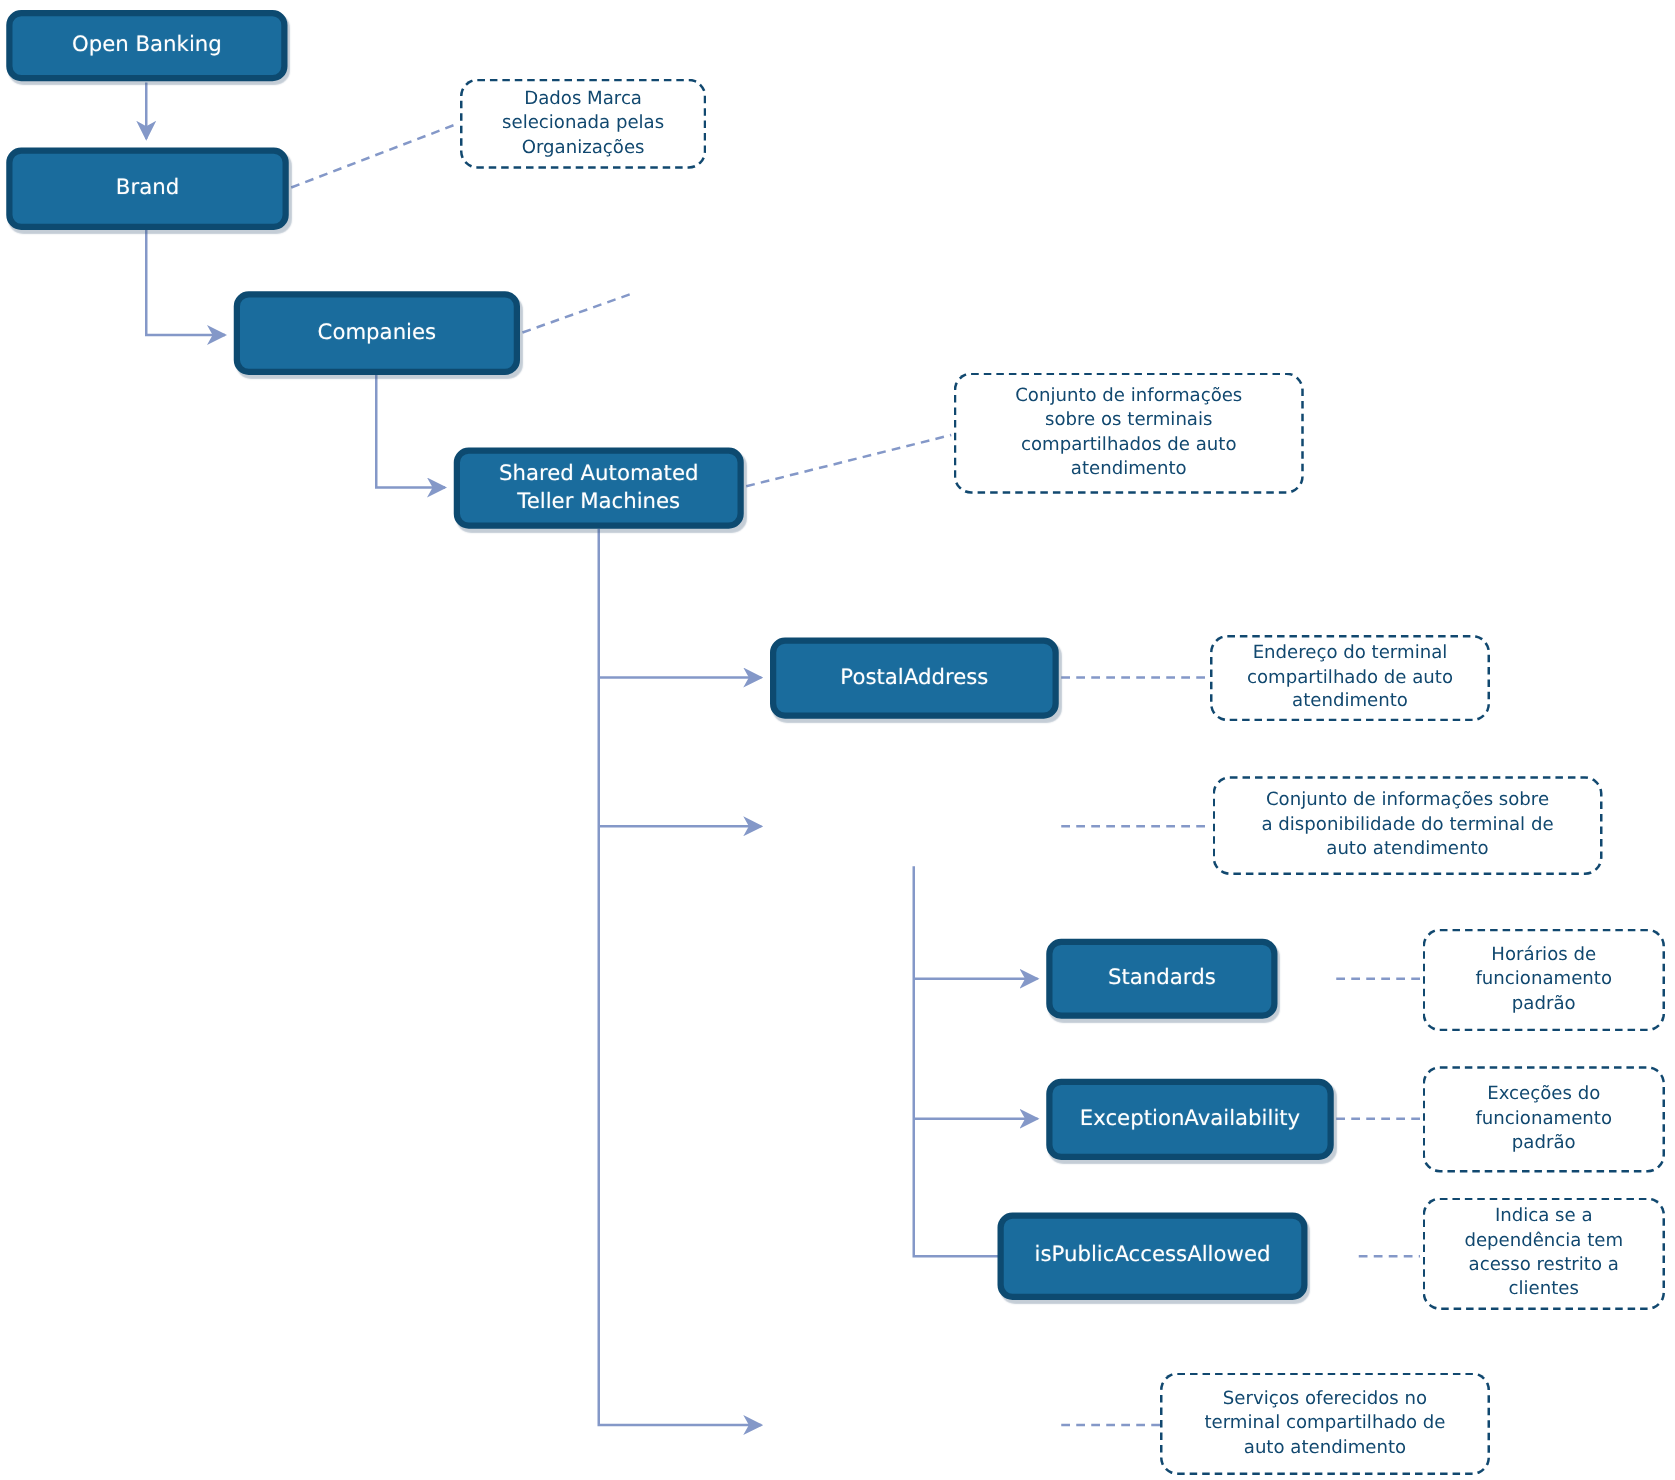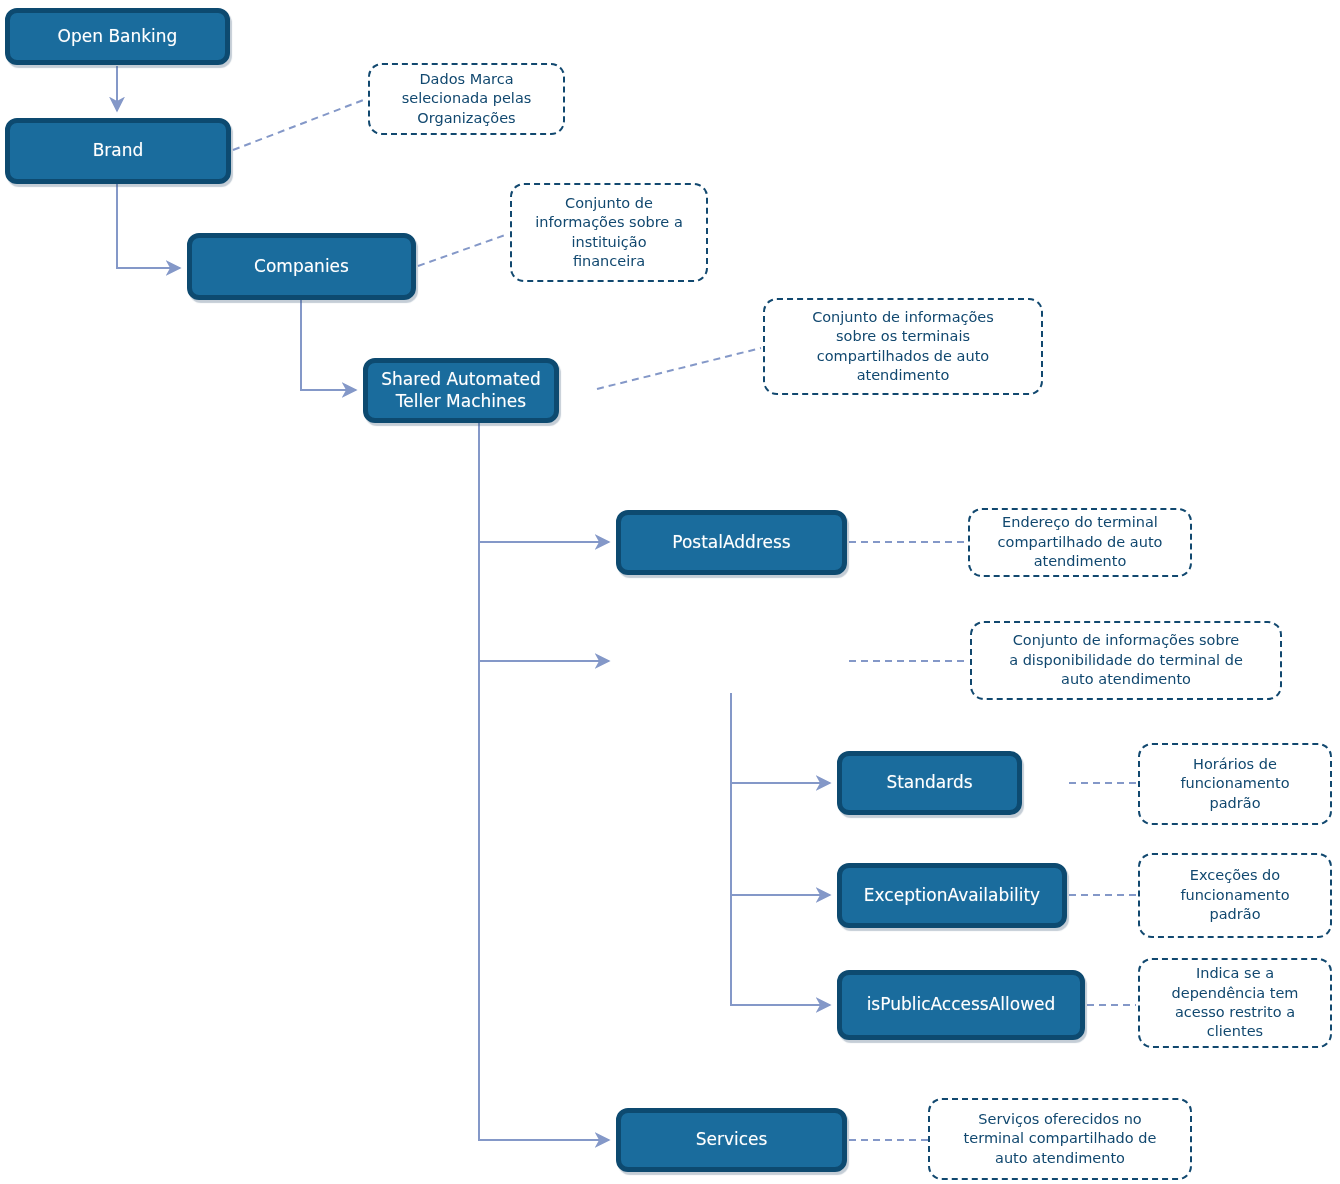--- a/index.html
+++ b/index.html
@@ -47,26 +47,26 @@
     font-size:14.5px;line-height:1.34;
     white-space:pre-line;
     padding:4px 8px;
     box-sizing:border-box;
     background:var(--bg);
   }
   
   #n-open-banking{left:5px;top:8px;width:225px;height:57px}
   #n-brand{left:5px;top:118px;width:226px;height:66px}
   #n-companies{left:187px;top:233px;width:229px;height:67px}
-  #n-shared-atm{left:363px;top:358px;width:196px;height:65px}
+  #n-shared-atm{left:363px;top:358px;width:232px;height:65px}
   #n-postal-address{left:616px;top:510px;width:231px;height:65px}
   #n-availability{left:616px;top:629px;width:231px;height:64px}
   #n-standards{left:837px;top:751px;width:185px;height:64px}
   #n-exception-availability{left:837px;top:863px;width:230px;height:65px}
-  #n-is-public-access-allowed{left:837px;top:970px;width:248px;height:70px}
+  #n-is-public-access-allowed{left:798px;top:970px;width:248px;height:70px}
   #n-services{left:616px;top:1108px;width:231px;height:64px}
   
   #a-brand-note{left:368px;top:63px;width:197px;height:72px}
   #a-companies-note{left:510px;top:183px;width:198px;height:99px}
   #a-shared-atm-note{left:763px;top:298px;width:280px;height:97px}
   #a-postal-address-note{left:968px;top:508px;width:224px;height:69px}
   #a-availability-note{left:970px;top:621px;width:312px;height:79px}
   #a-standards-note{left:1138px;top:743px;width:194px;height:82px}
   #a-exception-availability-note{left:1138px;top:853px;width:194px;height:85px}
   #a-is-public-access-allowed-note{left:1138px;top:958px;width:194px;height:90px}
@@ -107,29 +107,24 @@
 
   <div class="node" id="n-open-banking">Open Banking</div>
   <div class="node" id="n-brand">Brand</div>
   <div class="node" id="n-companies">Companies</div>
   <div class="node" id="n-shared-atm">Shared Automated
 Teller Machines</div>
   <div class="node" id="n-postal-address">PostalAddress</div>
   <div class="node" id="n-standards">Standards</div>
   <div class="node" id="n-exception-availability">ExceptionAvailability</div>
   <div class="node" id="n-is-public-access-allowed">isPublicAccessAllowed</div>
-  <div class="node" id="n-services">Services</div>
 
   <div class="annotation" id="a-brand-note">Dados Marca
 selecionada pelas
 Organizações</div>
-  <div class="annotation" id="a-companies-note">Conjunto de
-informações sobre a
-instituição
-financeira</div>
   <div class="annotation" id="a-shared-atm-note">Conjunto de informações
 sobre os terminais
 compartilhados de auto
 atendimento</div>
   <div class="annotation" id="a-postal-address-note">Endereço do terminal
 compartilhado de auto
 atendimento</div>
   <div class="annotation" id="a-availability-note">Conjunto de informações sobre
 a disponibilidade do terminal de
 auto atendimento</div>

